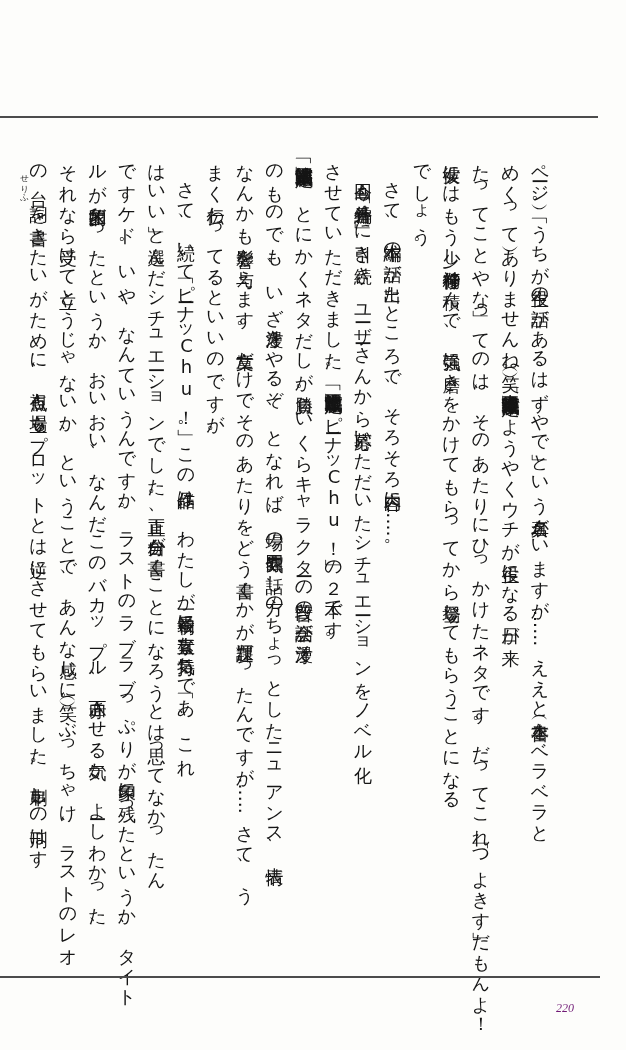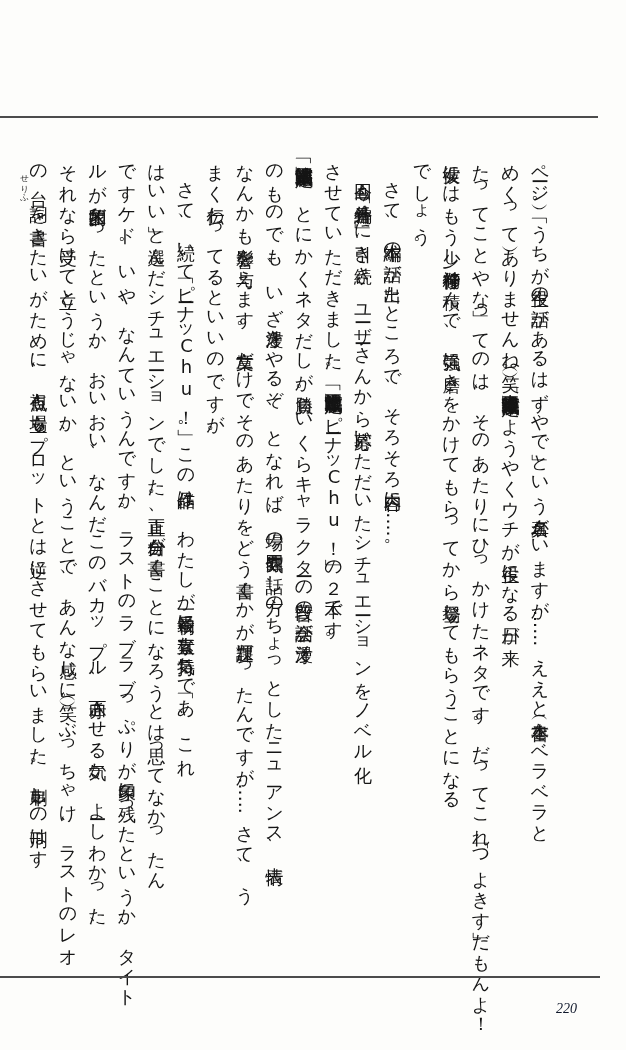--- a/index.html
+++ b/index.html
@@ -35,22 +35,22 @@
   rt {
     font-size:8.5px;
     letter-spacing:0;
     color:#222;
   }
   .page-number {
     position:absolute;
     left:556px; top:1001px;
     font-family:"Liberation Serif", serif;
     font-style:italic;
-    font-size:14px;
-    color:#0f172a;
+    font-size:12px;
+    color:#701a75;
   }
 </style>
 </head>
 <body>
 
 <div class="page">
 
   <div class="rule rule-top"></div>
 
   <div class="text-block">

